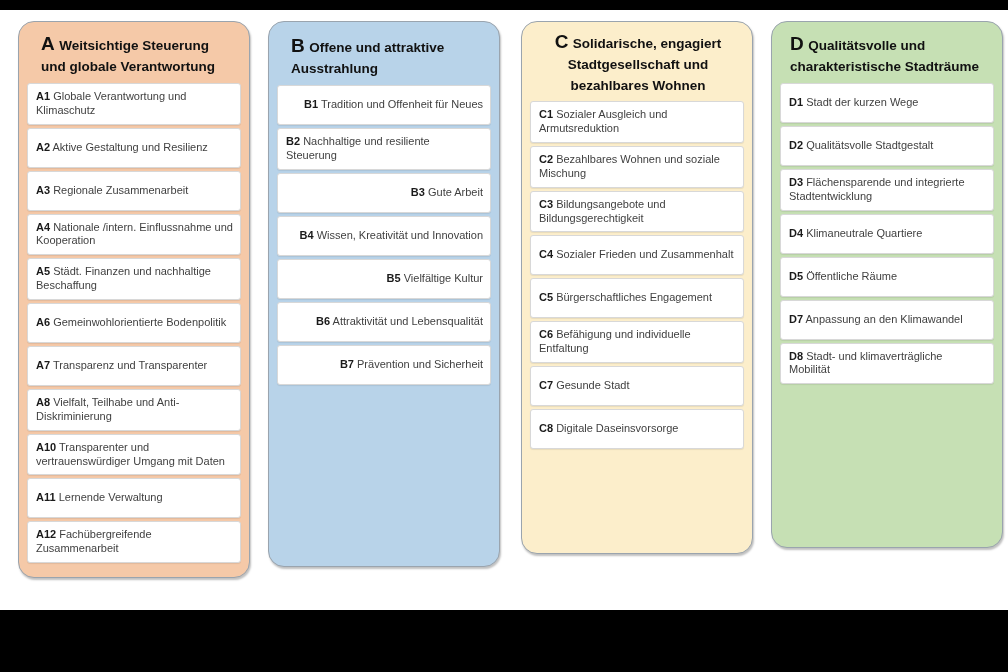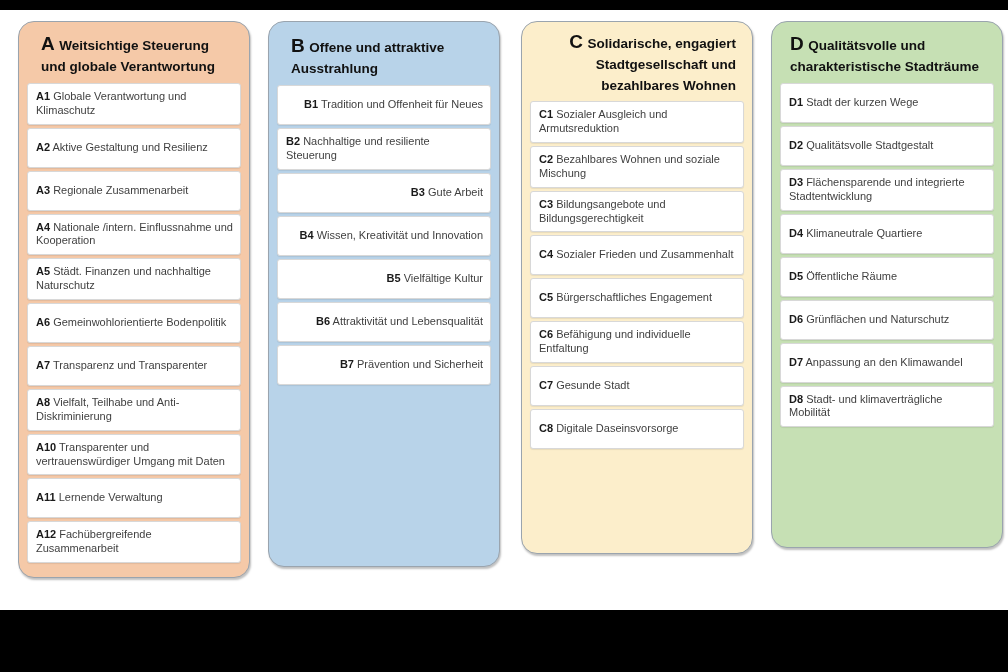--- a/index.html
+++ b/index.html
@@ -60,21 +60,21 @@
     font-size: 19px;
     font-weight: bold;
     letter-spacing: 0px;
   }
   .col-header .htitle {
     font-size: 13.5px;
     font-weight: bold;
   }
   .col-a .col-header { padding-left: 14px; padding-top: 10px; }
   .col-b .col-header { padding-left: 14px; padding-top: 12px; }
-  .col-c .col-header { padding-left: 10px; padding-top: 8px; text-align: right; }
+  .col-c .col-header { padding-left: 10px; padding-top: 8px; text-align: center; }
   .col-d .col-header { padding-left: 10px; padding-top: 10px; }
   .col-c .col-header { padding-right: 8px; }
 
   .cards { display: block; }
 
   .card {
     background: #ffffff;
     border: 1px solid #d8d8d8;
     border-radius: 3px;
     box-sizing: border-box;
@@ -114,21 +114,21 @@
             <div class="card">
               <div class="card-text"><span class="card-code">A2</span> <span>Aktive Gestaltung und Resilienz</span></div>
             </div>
             <div class="card">
               <div class="card-text"><span class="card-code">A3</span> <span>Regionale Zusammenarbeit</span></div>
             </div>
             <div class="card">
               <div class="card-text"><span class="card-code">A4</span> <span>Nationale /intern. Einflussnahme und Kooperation</span></div>
             </div>
             <div class="card">
-              <div class="card-text"><span class="card-code">A5</span> <span>Städt. Finanzen und nachhaltige Naturschutz</span></div>
+              <div class="card-text"><span class="card-code">A5</span> <span>Städt. Finanzen und nachhaltige Beschaffung</span></div>
             </div>
             <div class="card">
               <div class="card-text"><span class="card-code">A6</span> <span>Gemeinwohlorientierte Bodenpolitik</span></div>
             </div>
             <div class="card">
               <div class="card-text"><span class="card-code">A7</span> <span>Transparenz und Transparenter</span></div>
             </div>
             <div class="card">
               <div class="card-text"><span class="card-code">A8</span> <span>Vielfalt, Teilhabe und Anti-Diskriminierung</span></div>
             </div>
@@ -208,23 +208,20 @@
               <div class="card-text"><span class="card-code">D2</span> <span>Qualitätsvolle Stadtgestalt</span></div>
             </div>
             <div class="card">
               <div class="card-text"><span class="card-code">D3</span> <span>Flächensparende und integrierte Stadtentwicklung</span></div>
             </div>
             <div class="card">
               <div class="card-text"><span class="card-code">D4</span> <span>Klimaneutrale Quartiere</span></div>
             </div>
             <div class="card">
               <div class="card-text"><span class="card-code">D5</span> <span>Öffentliche Räume</span></div>
-            </div>
-            <div class="card">
-              <div class="card-text"><span class="card-code">D6</span> <span>Grünflächen und Naturschutz</span></div>
             </div>
             <div class="card">
               <div class="card-text"><span class="card-code">D7</span> <span>Anpassung an den Klimawandel</span></div>
             </div>
             <div class="card">
               <div class="card-text"><span class="card-code">D8</span> <span>Stadt- und klimaverträgliche Mobilität</span></div>
             </div>
           </div>
         </div>
       </div>

